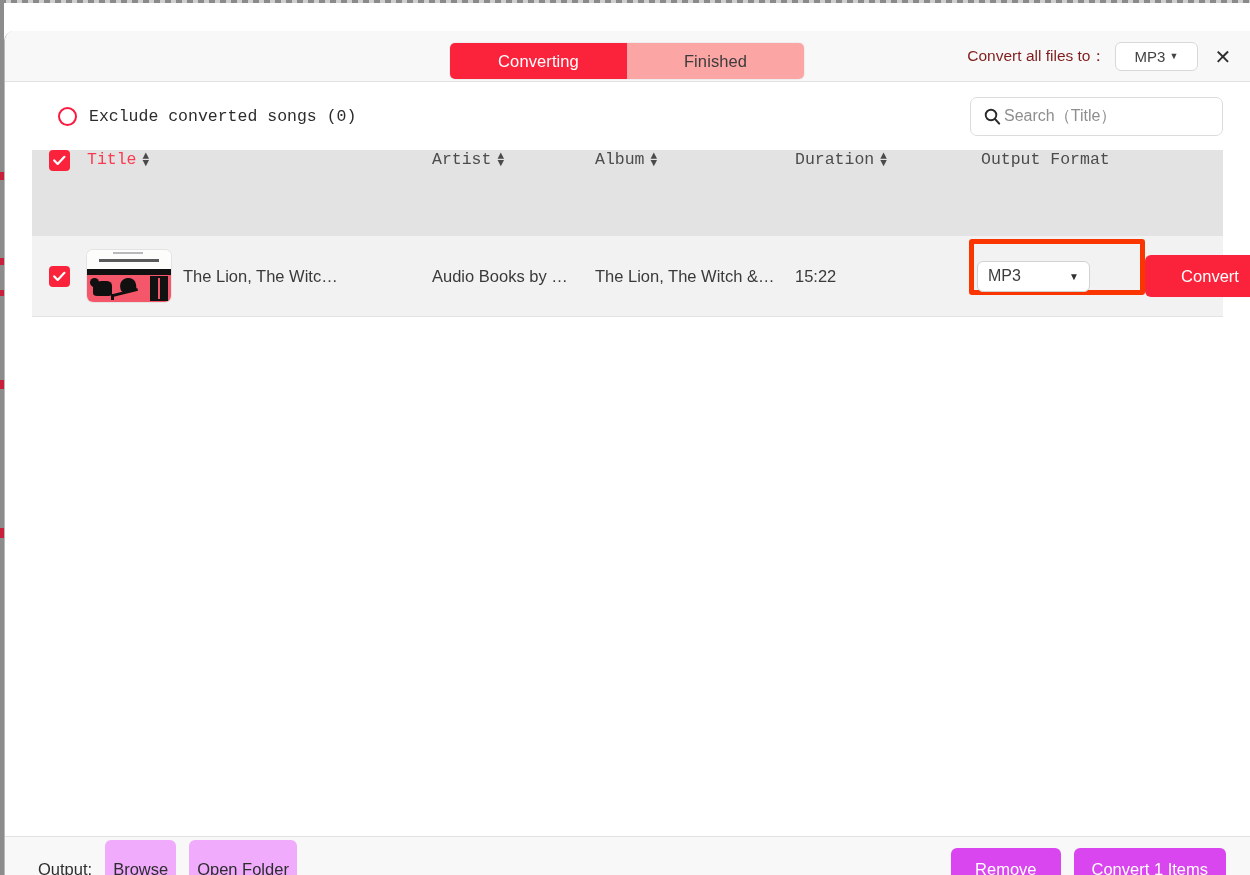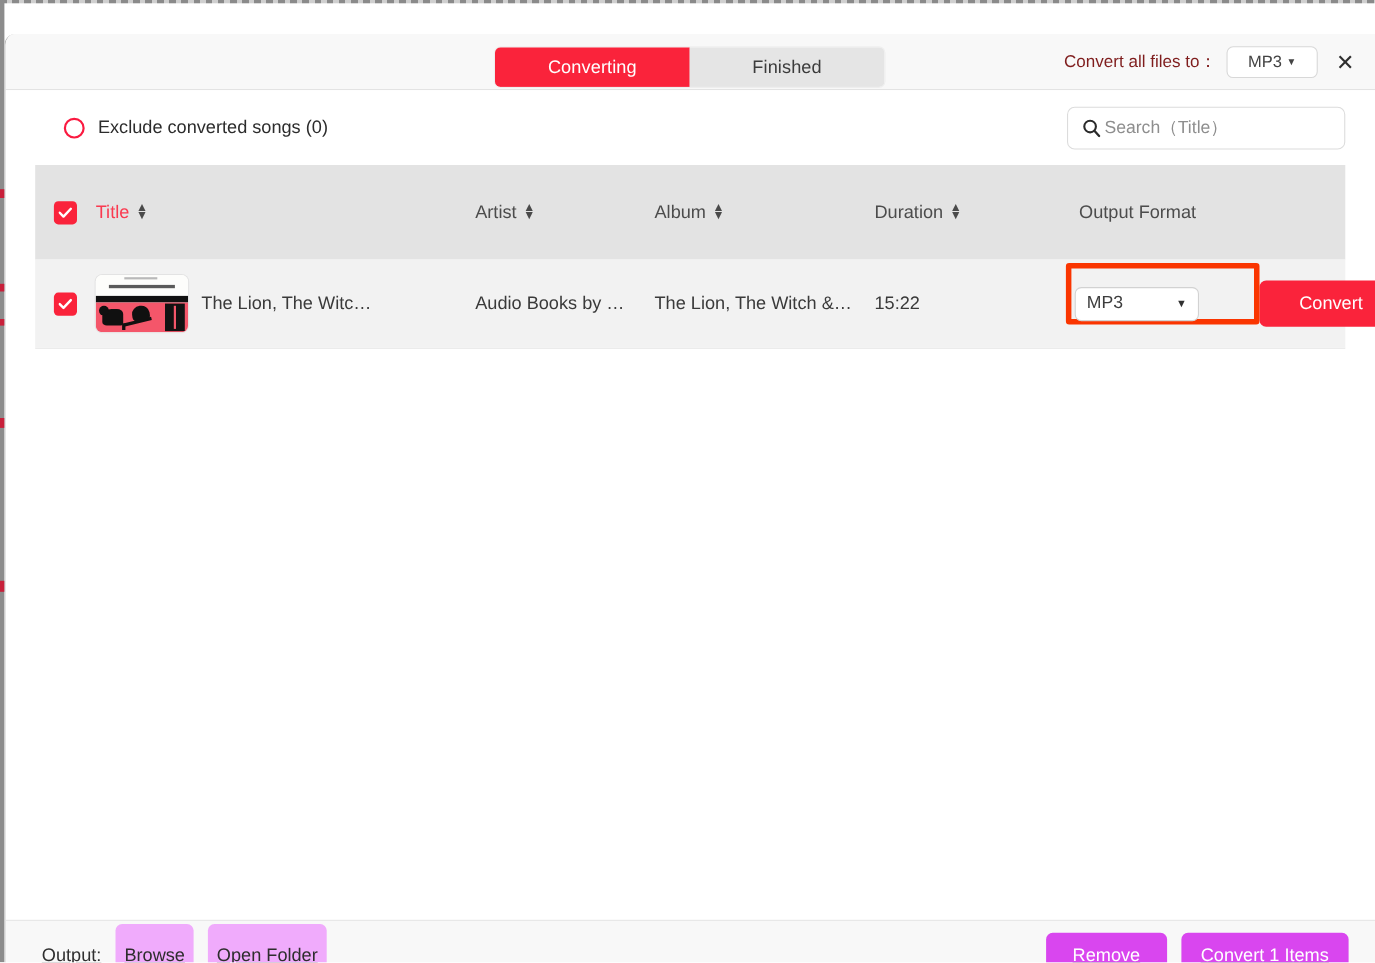--- a/index.html
+++ b/index.html
@@ -76,21 +76,21 @@
     height: 36px;
     display: flex;
     align-items: center;
     justify-content: center;
     font-size: 16.5px;
     letter-spacing: .1px;
     cursor: pointer;
     user-select: none;
   }
   .tab.active { background: #fa233b; color: #ffffff; }
-  .tab.inactive { background: #e5e5e5; color: #3c3c3c; }
+  .tab.inactive { background: #fca5a5; color: #3c3c3c; }
 
   .convert-all {
     position: absolute;
     right: 14px; top: 0;
     height: 51px;
     display: flex;
     align-items: center;
     gap: 9px;
   }
   .convert-all-label {
@@ -138,20 +138,21 @@
     display: flex;
     align-items: center;
     justify-content: space-between;
   }
   .exclude {
     display: flex;
     align-items: center;
     gap: 12px;
     cursor: pointer;
     padding-left: 26px;
+    font-family: Liberation Mono, monospace;
   }
   .radio-ring {
     width: 19px; height: 19px;
     border: 2.3px solid #fa1a40;
     border-radius: 50%;
     background: #ffffff;
     flex: 0 0 auto;
   }
   .exclude-label { font-size: 16.5px; color: #2c2c2c; }
 
@@ -173,21 +174,22 @@
   }
 
   
   .table {
     border-bottom: 1px solid #e3e3e3;
   }
   .thead {
     height: 86px;
     background: #e3e3e3;
     display: flex;
-    align-items: center;
+    align-items: flex-start;
+    font-family: Liberation Mono, monospace;
   }
   .trow {
     height: 80px;
     background: #f2f2f2;
     display: flex;
     align-items: center;
   }
   .c-check { width: 55px; display: flex; justify-content: center; align-items: center; flex: 0 0 55px; }
   .c-title { width: 345px; flex: 0 0 345px; display: flex; align-items: center; }
   .c-artist { width: 163px; flex: 0 0 163px; }

